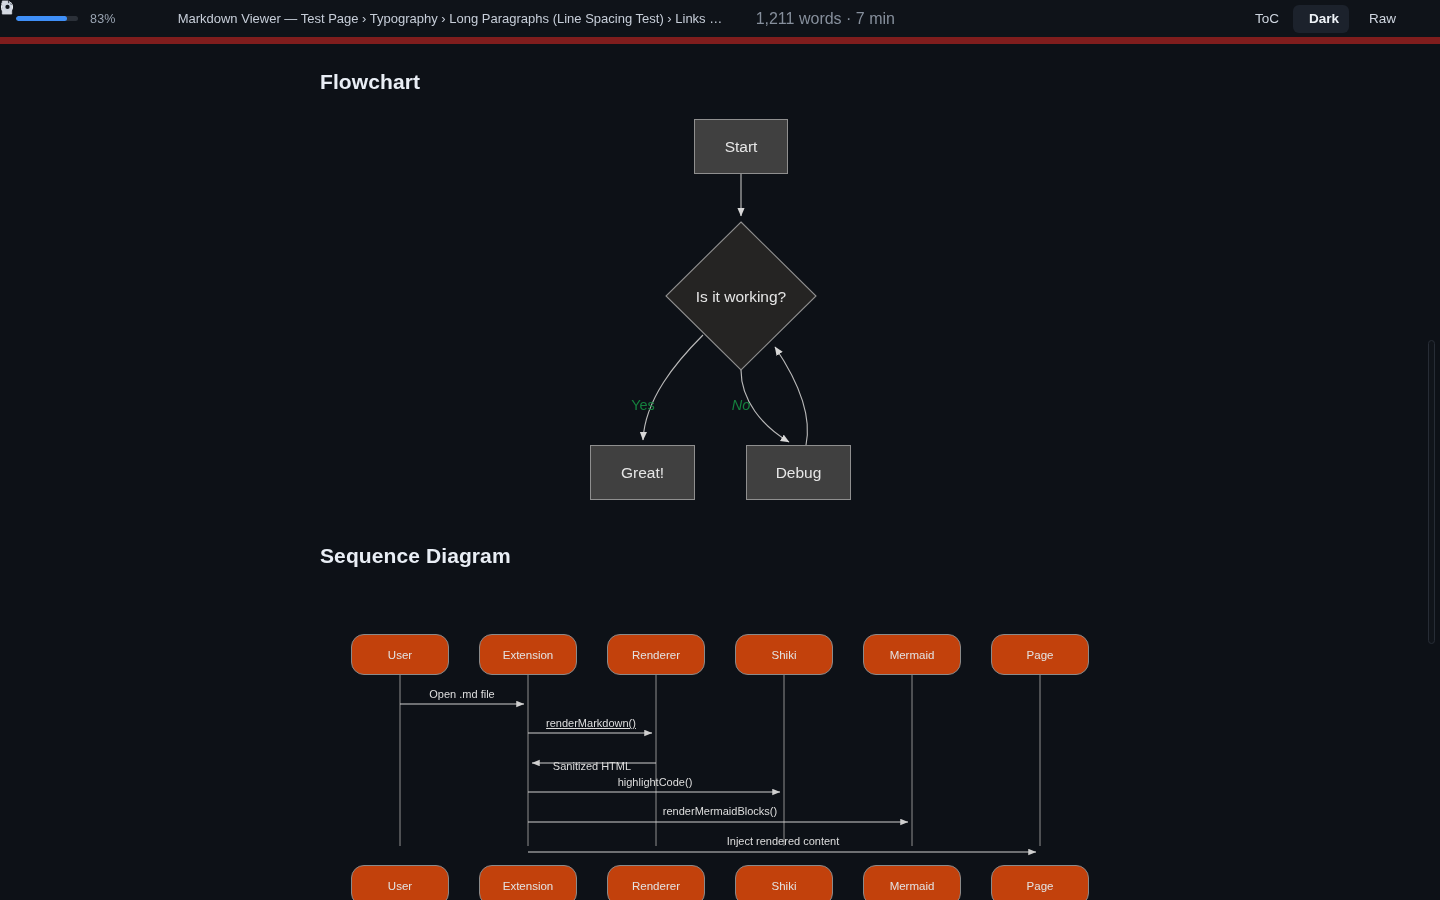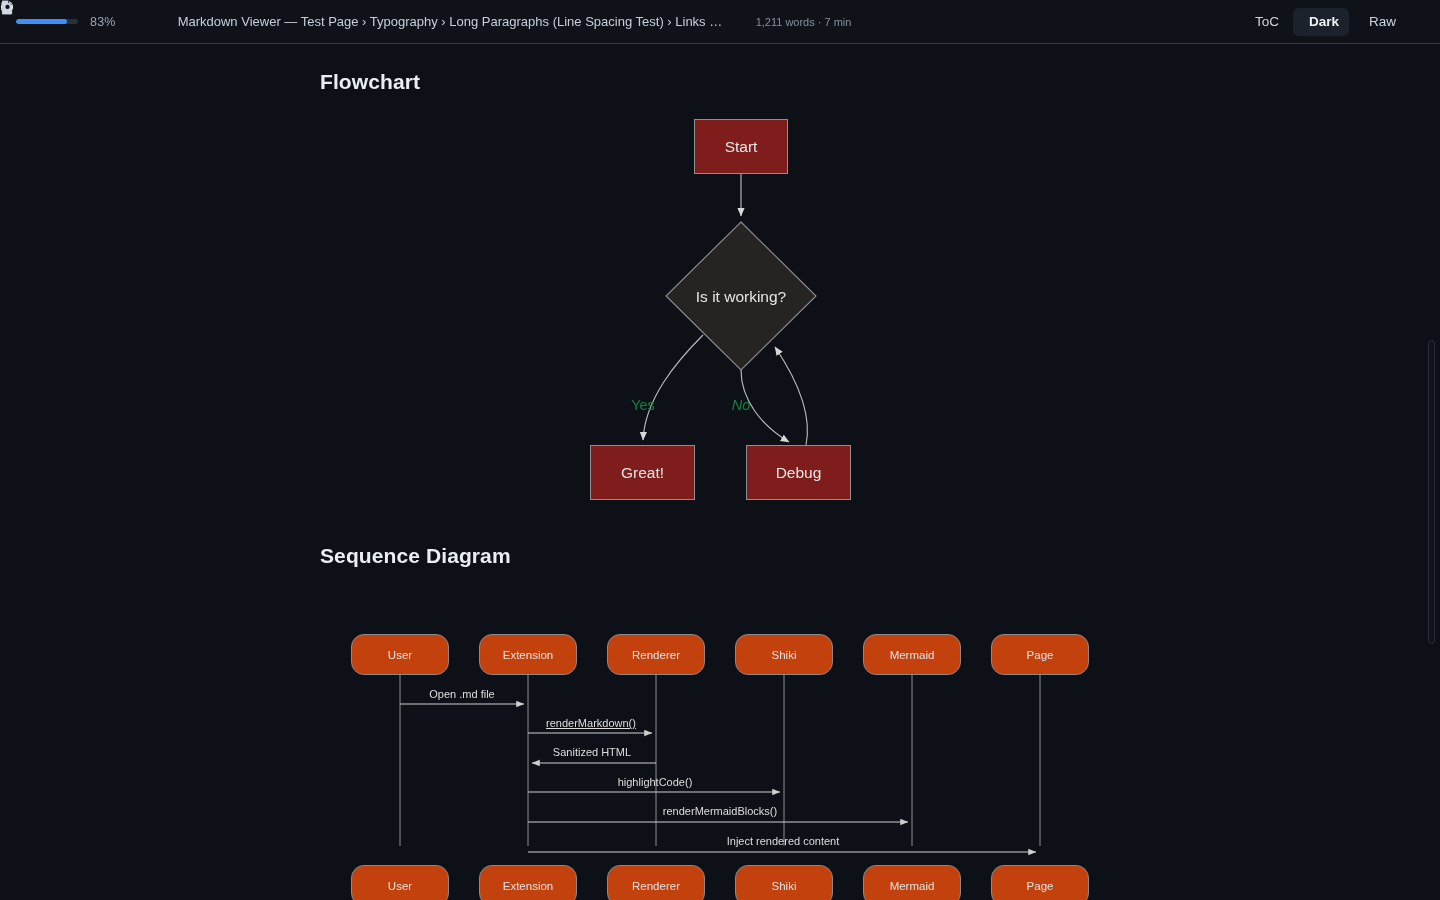--- a/index.html
+++ b/index.html
@@ -9,42 +9,42 @@
     background: #0d1117;
     overflow: hidden;
     font-family: "Liberation Sans", sans-serif;
   }
 
   
   #toolbar {
     position: absolute; left: 0; top: 0;
     width: 1440px; height: 44px;
     background: #0f1319;
-    border-bottom: 1px solid #7f1d1d;
+    border-bottom: 7px solid #7f1d1d;
     display: flex; align-items: center;
     padding: 0 14px 0 16px;
   }
   #progress-track {
     width: 62px; height: 5px; border-radius: 3px;
     background: #2b3038; overflow: hidden; flex: 0 0 auto;
   }
   #progress-fill {
     height: 100%; background: #3f8ff7; border-radius: 3px;
   }
   #progress-pct {
     margin-left: 12px; font-size: 12.5px; color: #9aa4b2;
     letter-spacing: .2px; flex: 0 0 auto;
   }
   #breadcrumb {
     margin-left: 22px; font-size: 13px; color: #c7ced9;
     white-space: nowrap; overflow: hidden; flex: 0 0 auto;
     max-width: 590px; text-overflow: ellipsis; padding-left: 40px;
   }
   #docmeta {
-    margin-left: 28px; font-size: 11px; color: #868f9c;
+    margin-left: 28px; font-size: 16px; color: #868f9c;
     white-space: nowrap; flex: 0 0 auto;
   }
   #tb-spacer { flex: 1 1 auto; }
   .tb-btn {
     display: inline-flex; align-items: center; gap: 6px;
     height: 28px; padding: 0 10px; margin-left: 4px;
     border-radius: 6px; font-size: 13.5px; color: #cfd6e0;
     background: transparent; border: none; cursor: pointer;
     white-space: nowrap;
   }
@@ -61,21 +61,21 @@
   .h2 {
     position: absolute;
     font-size: 21px; font-weight: bold; color: #e9eef5;
     letter-spacing: .1px;
   }
 
   
   .diagram { position: absolute; }
   .mnode {
     position: absolute;
-    background: #7f1d1d;
+    background: #404040;
     border: 1px solid #8f8f8f;
     color: #e6e6e6;
     display: flex; align-items: center; justify-content: center;
     font-size: 15.5px;
   }
   .mlabel {
     position: absolute; color: #15803d; font-size: 13.5px;
     white-space: nowrap;
   }
   .seq-box {
@@ -255,21 +255,21 @@
       </div>
     <div class="seq-box" style="left:863px; top:50px; width:98px; height:41px;">
       <span>Mermaid</span>
       </div>
     <div class="seq-box" style="left:991px; top:50px; width:98px; height:41px;">
       <span>Page</span>
       </div>
 
     <div class="seq-msg" style="left:462px; top:104px;">Open .md file</div>
     <div class="seq-msg" style="left:591px; top:133px;text-decoration:underline;">renderMarkdown()</div>
-    <div class="seq-msg" style="left:592px; top:162px;">Sanitized HTML</div>
+    <div class="seq-msg" style="left:592px; top:176px;">Sanitized HTML</div>
     <div class="seq-msg" style="left:655px; top:192px;">highlightCode()</div>
     <div class="seq-msg" style="left:720px; top:221px;">renderMermaidBlocks()</div>
     <div class="seq-msg" style="left:783px; top:251px;">Inject rendered content</div>
 
     <div class="seq-box" style="left:351px; top:281px; width:98px; height:41px;">
       <span>User</span>
       </div>
     <div class="seq-box" style="left:479px; top:281px; width:98px; height:41px;">
       <span>Extension</span>
       </div>

